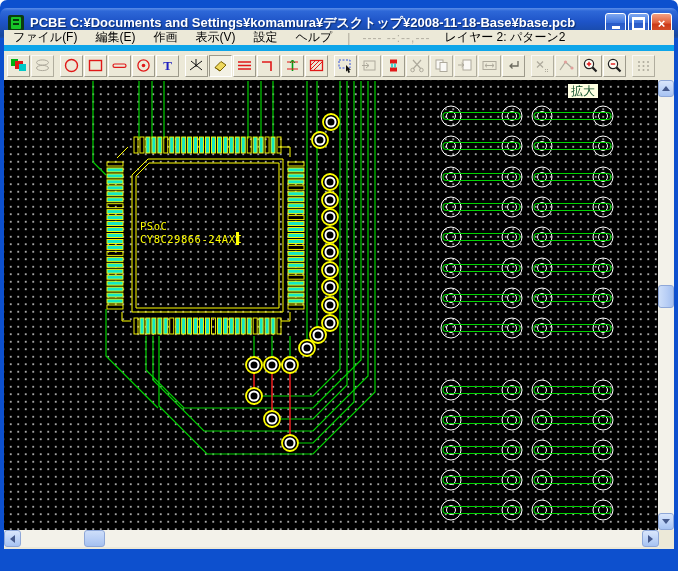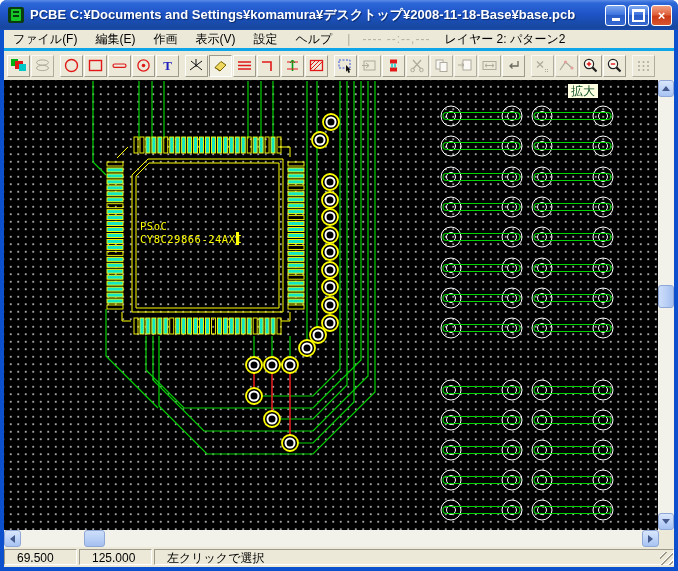--- a/index.html
+++ b/index.html
@@ -1,35 +1,35 @@
 <!DOCTYPE html>
 <html><head>
 <meta charset="utf-8">
 <style>
   html,body{margin:0;padding:0;width:678px;height:571px;overflow:hidden;
     font-family:"Liberation Sans",sans-serif;}
   .window{position:absolute;left:0;top:0;width:678px;height:571px;
     background:#0D50CE;border-radius:7px 7px 0 0;}
   
-  .titlebar{position:absolute;left:0;top:0;width:678px;height:30px;border-radius:7px 7px 0 0;
+  .titlebar{position:absolute;left:0;top:8px;width:678px;height:30px;border-radius:7px 7px 0 0;
     background:linear-gradient(180deg,#5B8DE8 0%,#2E68D8 10%,#1E54C8 45%,#17479E 92%,#1A4CB0 100%);
     display:flex;align-items:center;}
   .app-icon{width:18px;height:18px;margin:0 5px 0 7px;flex:0 0 auto;}
   .title-text{color:#fff;font-weight:bold;font-size:13px;white-space:nowrap;overflow:hidden;
     text-shadow:1px 1px 1px #0a2a6a;flex:1;}
   .win-btns{display:flex;gap:2px;margin-right:6px;}
   .wbtn{width:21px;height:21px;border-radius:3px;border:1px solid #fff;
     display:flex;align-items:center;justify-content:center;color:#fff;font-size:13px;font-weight:bold;
     background:linear-gradient(180deg,#7FA8F0 0%,#3E74DE 45%,#2A5CC8 50%,#3668D0 100%);box-sizing:border-box;}
   .wbtn.close{background:linear-gradient(180deg,#F2A083 0%,#E0603C 45%,#CC3A18 55%,#D8552E 100%);}
   .wbtn .minbar{width:8px;height:3px;background:#fff;margin-top:9px;}
   .wbtn .maxbox{width:9px;height:8px;border:2px solid #fff;border-top-width:3px;}
   
   .menubar{position:absolute;left:4px;top:30px;width:670px;height:21px;background:#ECE9D8;
-    display:flex;align-items:center;font-size:12px;color:#000;border-bottom:3px solid #0ea5e9;box-sizing:border-box;}
+    display:flex;align-items:center;font-size:12px;color:#000;border-bottom:6px solid #0ea5e9;box-sizing:border-box;}
   .mitem{padding:2px 9px;}
   .msep{color:#ACA89B;padding:0 6px;}
   .mgray{color:#B4B0A2;letter-spacing:1px;padding:0 6px;}
   .mlayer{padding:0 8px;}
   
   .toolbar{position:absolute;left:4px;top:51px;width:670px;height:29px;background:#ECE9D8;
     display:flex;align-items:center;padding-left:3px;box-sizing:border-box;}
   .tbtn{width:23px;height:22px;background:#ECE9D8;border:1px solid;margin-right:1px;
     border-color:#FFFFFF #9D9A8B #9D9A8B #FFFFFF;display:flex;align-items:center;justify-content:center;box-sizing:border-box;}
   .tbtn.active{border-color:#9D9A8B #FFFFFF #FFFFFF #9D9A8B;background:#F3F1E4;}
@@ -601,19 +601,13 @@
         <span class="tri left"></span>
       </div>
     <div class="thumb h" id="hthumb" style="top: 0px; height: 17px; left: 80px; width: 21px;"></div>
     <div class="sbtn" style="right:0;top:0;width:17px;height:17px;">
         <span class="tri right"></span>
       </div>
   </div>
   <div class="corner"></div>
 
   <div class="statusgap"></div>
-  <div class="statusbar">
-    <div class="panel" style="left:0;width:73px;">69.500</div>
-    <div class="panel" style="left:75px;width:73px;">125.000</div>
-    <div class="panel" style="left:150px;width:520px;">左クリックで選択</div>
-    <div class="grip"></div>
-  </div>
 </div>
 
 </body></html>

